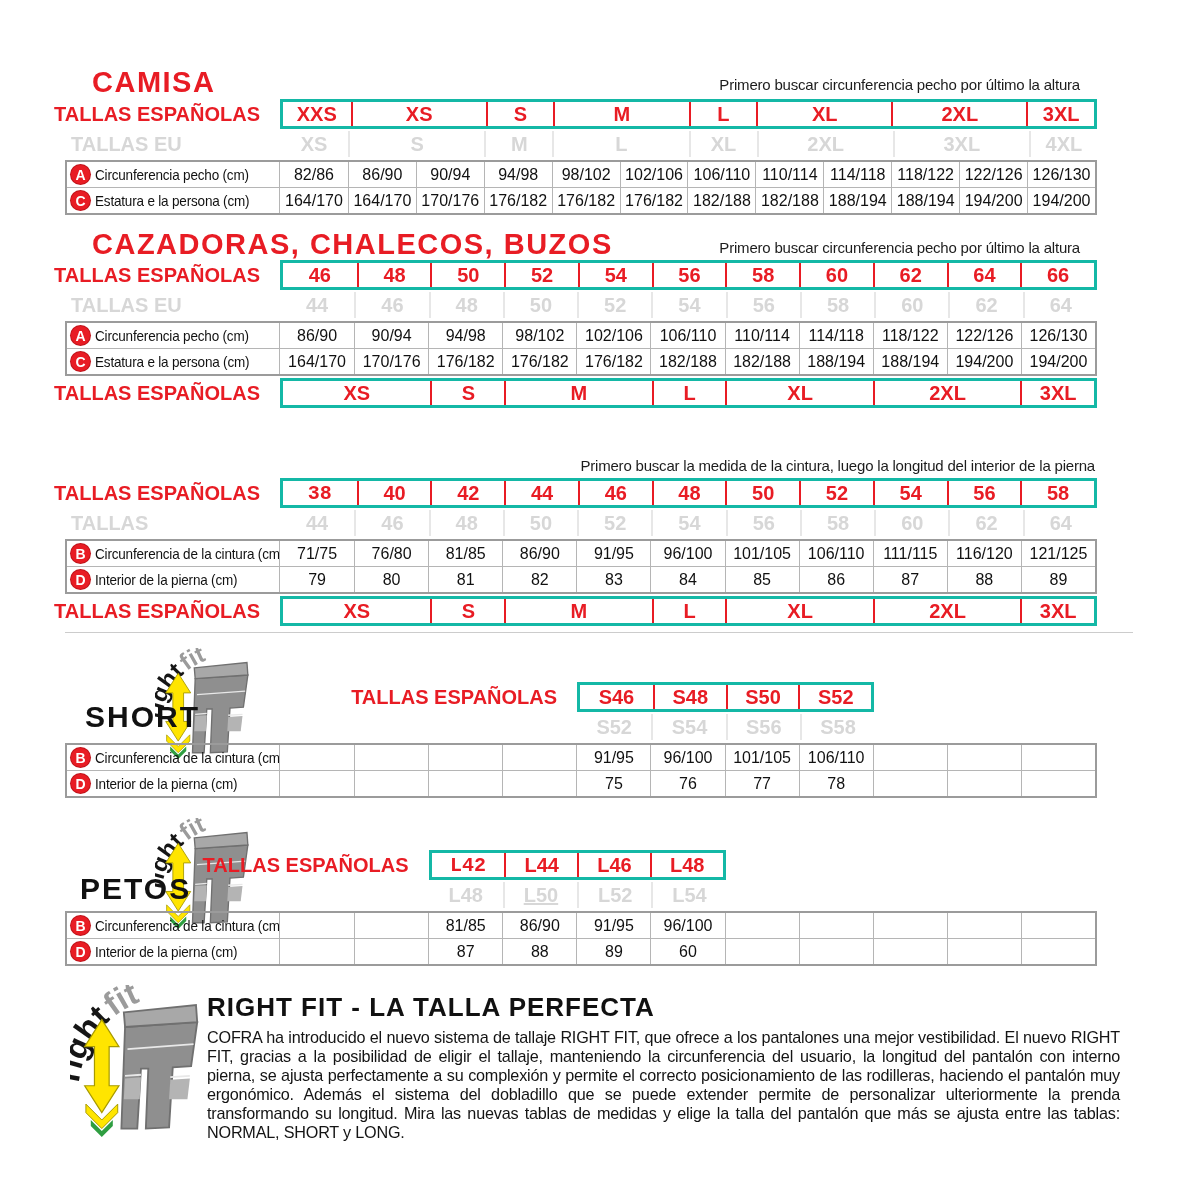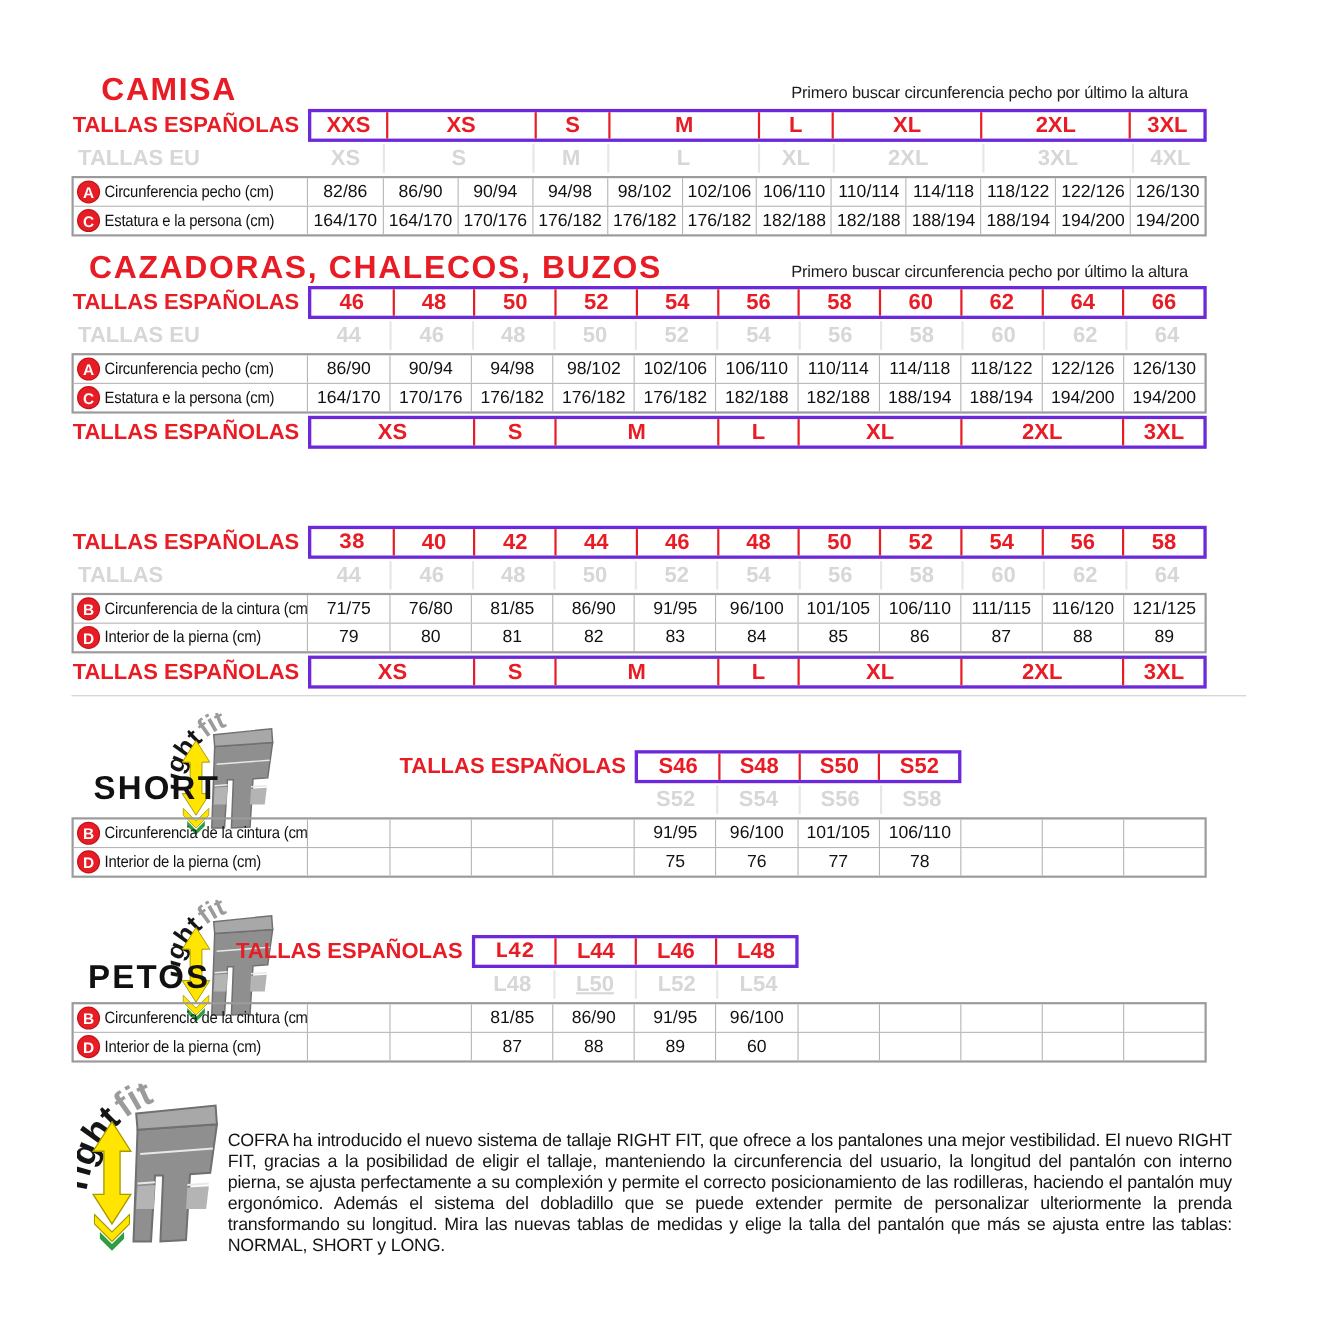--- a/index.html
+++ b/index.html
@@ -8,26 +8,26 @@
 
   .sec-title{position:absolute;font-weight:bold;font-size:29px;color:#e81c24;
              letter-spacing:1.5px;white-space:nowrap;}
   .note{position:absolute;font-size:15px;color:#1c1c1c;white-space:nowrap;letter-spacing:-0.2px;}
   .tbl{position:absolute;width:1032px;}
 
   
   .hrow{display:grid;grid-template-columns:215px 1fr;height:30px;margin-bottom:2px;}
   .hrow-off{display:grid;height:30px;margin-bottom:2px;}
   .hrow-eu{height:26px;margin-bottom:3px;}
-  .lab-es{display:flex;align-items:center;justify-content:flex-end;padding-right:8px;
+  .lab-es{display:flex;align-items:center;justify-content:flex-end;padding-right:20px;
           color:#e81c24;font-weight:bold;font-size:20px;white-space:nowrap;}
   .lab-eu{display:flex;align-items:center;justify-content:flex-start;padding-left:6px;
           color:#d7d7d7;font-weight:bold;font-size:20px;white-space:nowrap;}
   .strip{display:grid;box-sizing:border-box;}
-  .strip-es{border:3px solid #6d28d9;}
+  .strip-es{border:3px solid #14b8a6;}
   .scell{display:flex;align-items:center;justify-content:center;font-weight:bold;
          font-size:20px;box-sizing:border-box;overflow:hidden;}
   .scell-es{color:#e81c24;border-left:2px solid #e81c24;}
   .scell-es:first-child{border-left:none;}
   .scell-eu{color:#d7d7d7;border-left:2px solid #e7e7e7;}
   .scell-eu:first-child{border-left:none;}
 
   
   .databox{border:2px solid #9b9b9b;box-sizing:border-box;}
   .drow{display:grid;height:25px;}
@@ -146,21 +146,21 @@
           <div class="dcell">182/188</div>
           <div class="dcell">182/188</div>
           <div class="dcell">188/194</div>
           <div class="dcell">188/194</div>
           <div class="dcell">194/200</div>
           <div class="dcell">194/200</div>
         </div>
       </div>
     </div>
 
-  <div class="sec-title" style="left:81px;top:228px">CAZADORAS, CHALECOS, BUZOS</div>
+  <div class="sec-title" style="left:92px;top:228px">CAZADORAS, CHALECOS, BUZOS</div>
   <div class="note" style="right:120px;top:239px">Primero buscar circunferencia pecho por último la altura</div>
   <div class="tbl" id="t-cazadoras" style="left:65px;top:260px">
       <div class="hrow">
         <div class="lab-es">TALLAS ESPAÑOLAS</div>
         <div class="strip strip-es" style="grid-template-columns: repeat(11, 1fr);">
           <div class="scell scell-es" style="grid-column: span 1;">46</div>
           <div class="scell scell-es" style="grid-column: span 1;">48</div>
           <div class="scell scell-es" style="grid-column: span 1;">50</div>
           <div class="scell scell-es" style="grid-column: span 1;">52</div>
           <div class="scell scell-es" style="grid-column: span 1;">54</div>
@@ -231,20 +231,21 @@
           <div class="scell scell-es" style="grid-column: span 1;">S</div>
           <div class="scell scell-es" style="grid-column: span 2;">M</div>
           <div class="scell scell-es" style="grid-column: span 1;">L</div>
           <div class="scell scell-es" style="grid-column: span 2;">XL</div>
           <div class="scell scell-es" style="grid-column: span 2;">2XL</div>
           <div class="scell scell-es" style="grid-column: span 1;">3XL</div>
         </div>
       </div>
     </div>
 
+  <div class="note" style="right:105px;top:457px">Primero buscar la medida de la cintura, luego la longitud del interior de la pierna</div>
   <div class="tbl" id="t-pantalones" style="left:65px;top:478px">
       <div class="hrow">
         <div class="lab-es">TALLAS ESPAÑOLAS</div>
         <div class="strip strip-es" style="grid-template-columns: repeat(11, 1fr);">
           <div class="scell scell-es" style="grid-column: span 1; font-family: Liberation Mono, monospace;">38</div>
           <div class="scell scell-es" style="grid-column: span 1;">40</div>
           <div class="scell scell-es" style="grid-column: span 1;">42</div>
           <div class="scell scell-es" style="grid-column: span 1;">44</div>
           <div class="scell scell-es" style="grid-column: span 1;">46</div>
           <div class="scell scell-es" style="grid-column: span 1;">48</div>
@@ -439,15 +440,16 @@
           <div class="dcell"></div>
           <div class="dcell"></div>
           <div class="dcell"></div>
         </div>
       </div>
     </div>
 
   <svg class="rf-logo" style="left:70px;top:985px" width="137" height="155">
     <use href="#rf-logo"></use>
   </svg>
+  <div class="rft-title">RIGHT FIT - LA TALLA PERFECTA</div>
   <div class="rft-par">COFRA ha introducido el nuevo sistema de tallaje RIGHT FIT, que ofrece a los pantalones una mejor vestibilidad. El nuevo RIGHT FIT, gracias a la posibilidad de eligir el tallaje, manteniendo la circunferencia del usuario, la longitud del pantalón con interno pierna, se ajusta perfectamente a su complexión y permite el correcto posicionamiento de las rodilleras, haciendo el pantalón muy ergonómico. Además el sistema del dobladillo que se puede extender permite de personalizar ulteriormente la prenda transformando su longitud. Mira las nuevas tablas de medidas y elige la talla del pantalón que más se ajusta entre las tablas: NORMAL, SHORT y LONG.</div>
 
 </div>
 
 </body></html>

